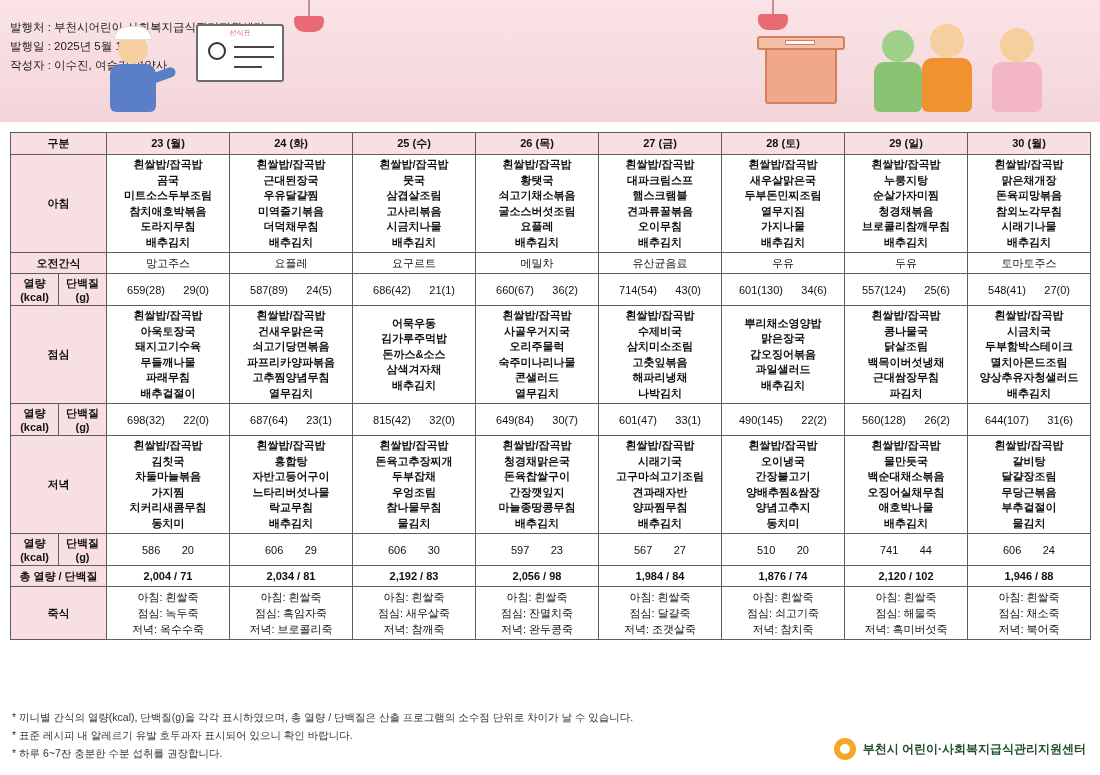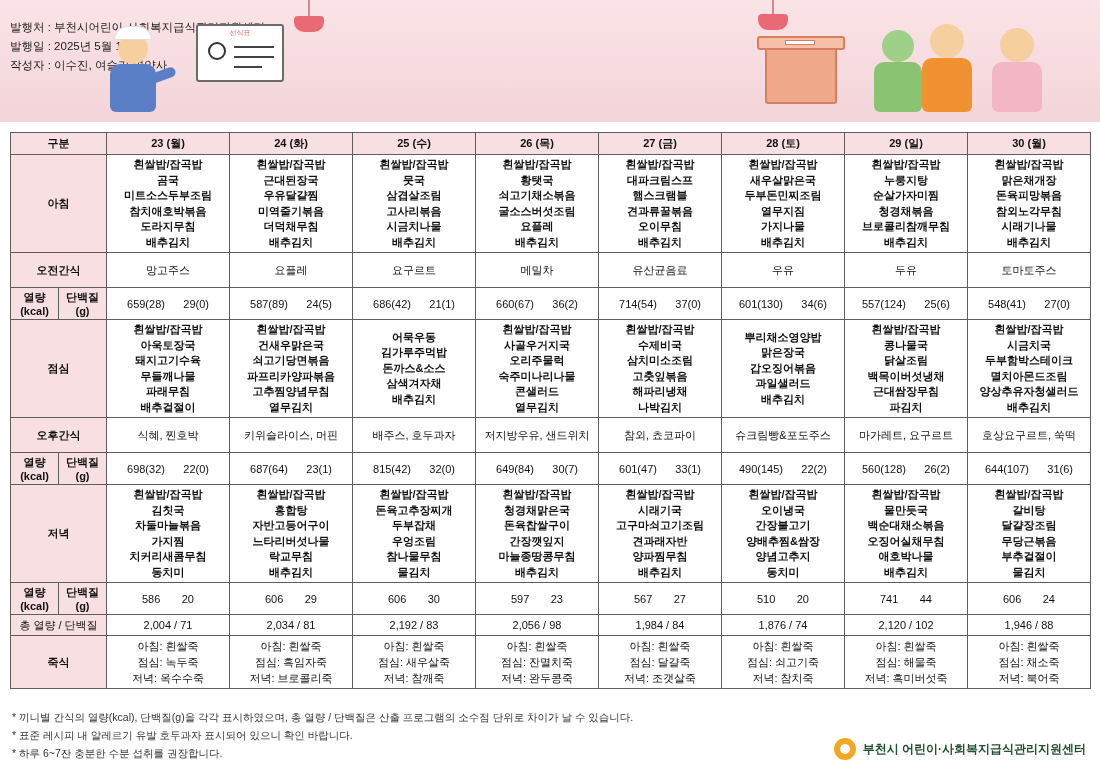--- a/index.html
+++ b/index.html
@@ -125,26 +125,26 @@
     background: #f7dfe2;
     font-weight: bold;
     font-size: 12px;
   }
   .meal-cell {
     line-height: 15.5px;
     font-size: 11px;
     padding: 4px 1px;
     font-weight: bold;
   }
-  .snack-row td { height: 35px; }
+  .snack-row td { height: 21px; }
   .kcal-row td { height: 21px; font-size: 11px; }
   .kcal-label-a, .kcal-label-b {
     background: #f7dfe2; font-weight: bold; font-size: 11px;
   }
-  .total-row td { height: 21px; font-weight: normal; margin-top: 6px; }
+  .total-row td { height: 21px; font-weight: bold; margin-top: 6px; }
   .jook-cell {
     text-align: left;
     padding: 5px 6px;
     line-height: 16px;
     font-size: 11px;
   }
   .col-half  { width: 48px; }
 
   
   .notes {
@@ -277,49 +277,38 @@
           <td>토마토주스</td>
         </tr>
 
         <tr class="kcal-row">
           <td class="kcal-label-a">열량(kcal)</td>
           <td class="kcal-label-b">단백질(g)</td>
           <td><span>659(28)</span>&nbsp;&nbsp;&nbsp;&nbsp;&nbsp;&nbsp;<span>29(0)</span></td>
           <td><span>587(89)</span>&nbsp;&nbsp;&nbsp;&nbsp;&nbsp;&nbsp;<span>24(5)</span></td>
           <td><span>686(42)</span>&nbsp;&nbsp;&nbsp;&nbsp;&nbsp;&nbsp;<span>21(1)</span></td>
           <td><span>660(67)</span>&nbsp;&nbsp;&nbsp;&nbsp;&nbsp;&nbsp;<span>36(2)</span></td>
-          <td><span>714(54)</span>&nbsp;&nbsp;&nbsp;&nbsp;&nbsp;&nbsp;<span>37(0)</span></td>
+          <td><span>714(54)</span>&nbsp;&nbsp;&nbsp;&nbsp;&nbsp;&nbsp;<span>43(0)</span></td>
           <td><span>601(130)</span>&nbsp;&nbsp;&nbsp;&nbsp;&nbsp;&nbsp;<span>34(6)</span></td>
           <td><span>557(124)</span>&nbsp;&nbsp;&nbsp;&nbsp;&nbsp;&nbsp;<span>25(6)</span></td>
           <td><span>548(41)</span>&nbsp;&nbsp;&nbsp;&nbsp;&nbsp;&nbsp;<span>27(0)</span></td>
         </tr>
 
         <tr>
           <td colspan="2" class="rowlabel">점심</td>
           <td class="meal-cell pre">흰쌀밥/잡곡밥<br>아욱토장국<br>돼지고기수육<br>무들깨나물<br>파래무침<br>배추겉절이</td>
           <td class="meal-cell pre">흰쌀밥/잡곡밥<br>건새우맑은국<br>쇠고기당면볶음<br>파프리카양파볶음<br>고추찜양념무침<br>열무김치</td>
           <td class="meal-cell pre">어묵우동<br>김가루주먹밥<br>돈까스&amp;소스<br>삼색겨자채<br>배추김치</td>
           <td class="meal-cell pre">흰쌀밥/잡곡밥<br>사골우거지국<br>오리주물럭<br>숙주미나리나물<br>콘샐러드<br>열무김치</td>
           <td class="meal-cell pre">흰쌀밥/잡곡밥<br>수제비국<br>삼치미소조림<br>고춧잎볶음<br>해파리냉채<br>나박김치</td>
           <td class="meal-cell pre">뿌리채소영양밥<br>맑은장국<br>갑오징어볶음<br>과일샐러드<br>배추김치</td>
           <td class="meal-cell pre">흰쌀밥/잡곡밥<br>콩나물국<br>닭살조림<br>백목이버섯냉채<br>근대쌈장무침<br>파김치</td>
           <td class="meal-cell pre">흰쌀밥/잡곡밥<br>시금치국<br>두부함박스테이크<br>멸치아몬드조림<br>양상추유자청샐러드<br>배추김치</td>
         </tr>
 
-        <tr class="snack-row">
-          <td colspan="2" class="rowlabel">오후간식</td>
-          <td>식혜, 찐호박</td>
-          <td>키위슬라이스, 머핀</td>
-          <td>배주스, 호두과자</td>
-          <td>저지방우유, 샌드위치</td>
-          <td>참외, 쵸코파이</td>
-          <td>슈크림빵&amp;포도주스</td>
-          <td>마가레트, 요구르트</td>
-          <td>호상요구르트, 쑥떡</td>
-        </tr>
 
         <tr class="kcal-row">
           <td class="kcal-label-a">열량(kcal)</td>
           <td class="kcal-label-b">단백질(g)</td>
           <td><span>698(32)</span>&nbsp;&nbsp;&nbsp;&nbsp;&nbsp;&nbsp;<span>22(0)</span></td>
           <td><span>687(64)</span>&nbsp;&nbsp;&nbsp;&nbsp;&nbsp;&nbsp;<span>23(1)</span></td>
           <td><span>815(42)</span>&nbsp;&nbsp;&nbsp;&nbsp;&nbsp;&nbsp;<span>32(0)</span></td>
           <td><span>649(84)</span>&nbsp;&nbsp;&nbsp;&nbsp;&nbsp;&nbsp;<span>30(7)</span></td>
           <td><span>601(47)</span>&nbsp;&nbsp;&nbsp;&nbsp;&nbsp;&nbsp;<span>33(1)</span></td>
           <td><span>490(145)</span>&nbsp;&nbsp;&nbsp;&nbsp;&nbsp;&nbsp;<span>22(2)</span></td>

